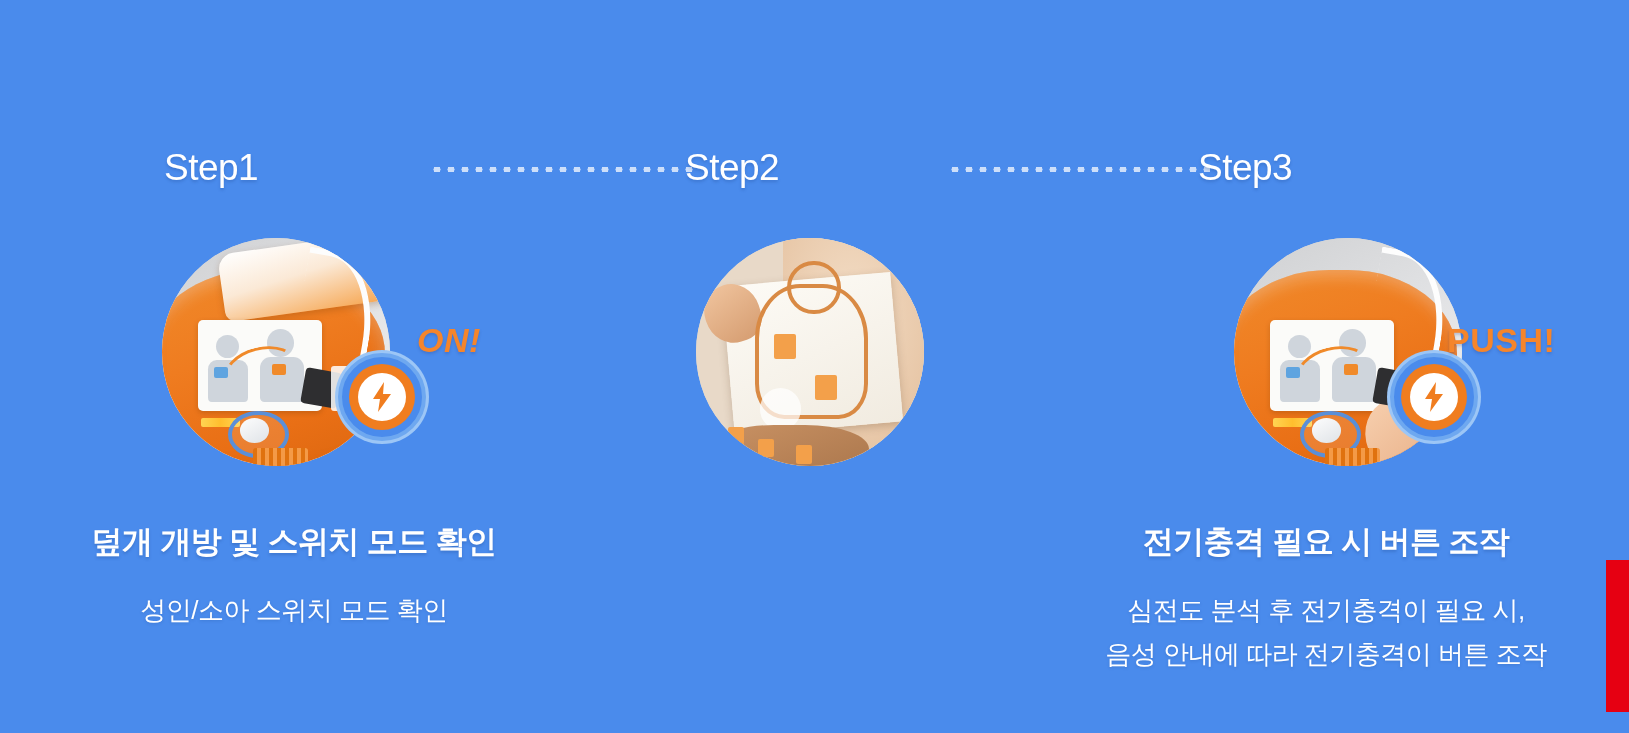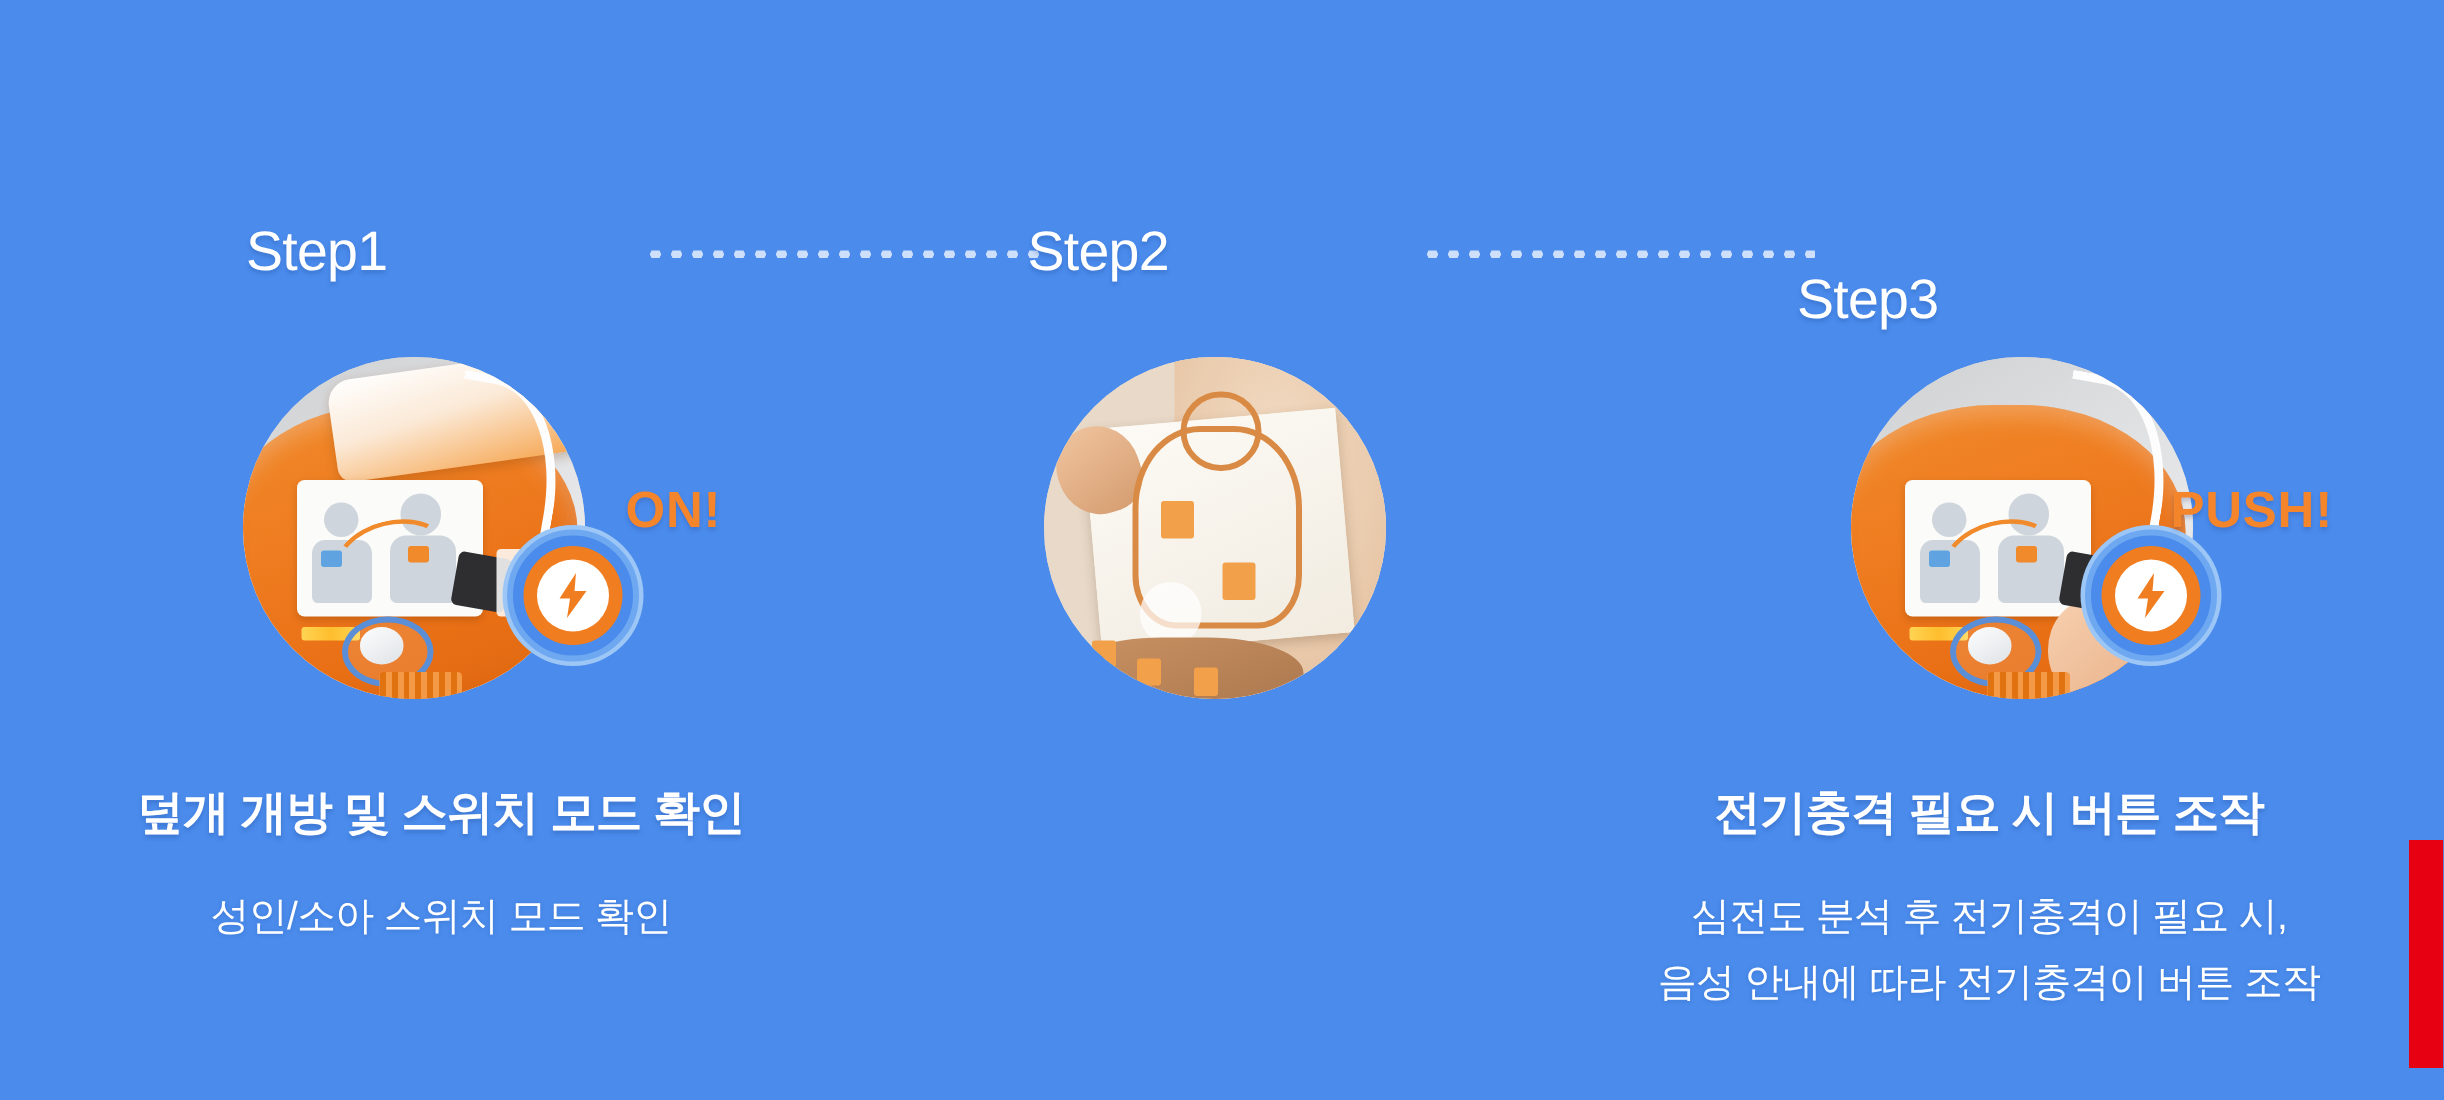--- a/index.html
+++ b/index.html
@@ -38,21 +38,21 @@
     width: 260px;
     color: #ffffff;
     font-size: 37px;
     font-weight: normal;
     letter-spacing: -0.5px;
     line-height: 56px;
     text-shadow: 0 2px 3px rgba(30,70,140,0.28);
   }
   .step-label.s1 { left: 164px; }
   .step-label.s2 { left: 685px; }
-  .step-label.s3 { left: 1198px; margin-top: 32px; }
+  .step-label.s3 { left: 1198px; }
 
   .dot-connector {
     position: absolute;
     top: 27px;
     height: 5px;
     background-image: radial-gradient(circle, rgba(255,255,255,0.72) 45%, rgba(255,255,255,0) 50%);
     background-size: 14px 5px;
     background-repeat: repeat-x;
   }
   .dot-connector.c1 { left: 430px; width: 268px; }
@@ -342,21 +342,21 @@
   
   .callout {
     position: absolute;
     color: #f5852b;
     font-size: 34px;
     font-weight: bold;
     letter-spacing: 0.5px;
     white-space: nowrap;
     text-shadow: 0 2px 3px rgba(40,60,130,0.25);
   }
-  .callout-on { left: 417px; top: 321px; }
+  .callout-on { left: 417px; top: 321px; font-style: italic; }
   .callout-push { left: 1447px; top: 321px; }
 
   
   .caption-block {
     position: absolute;
     top: 292px;
     width: 540px;
     text-align: center;
   }
   .caption-title {

